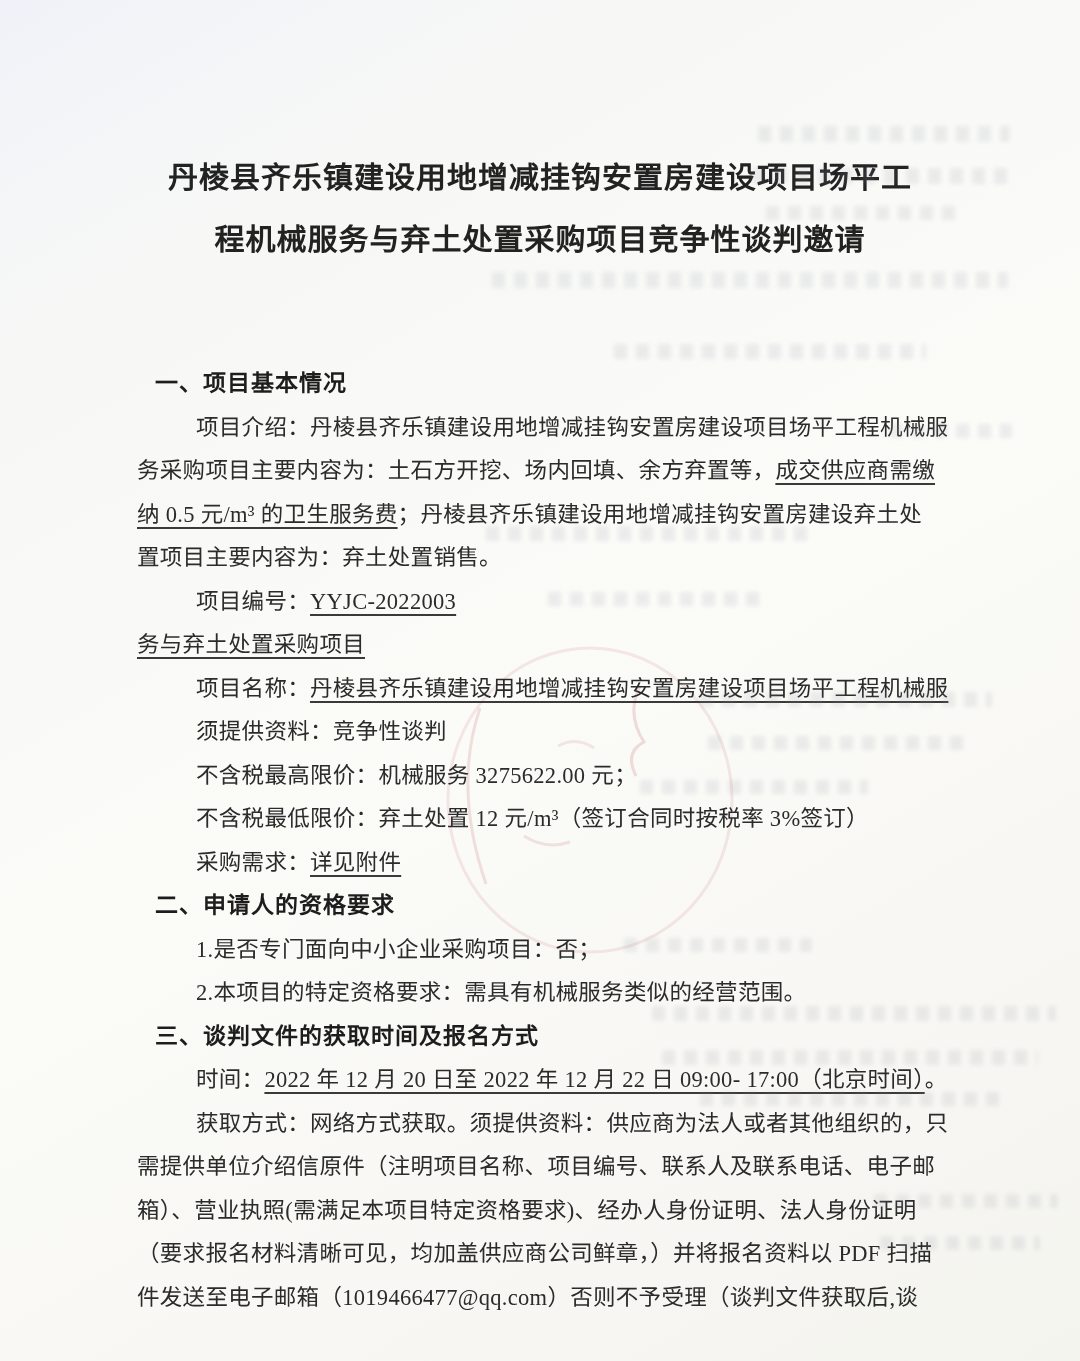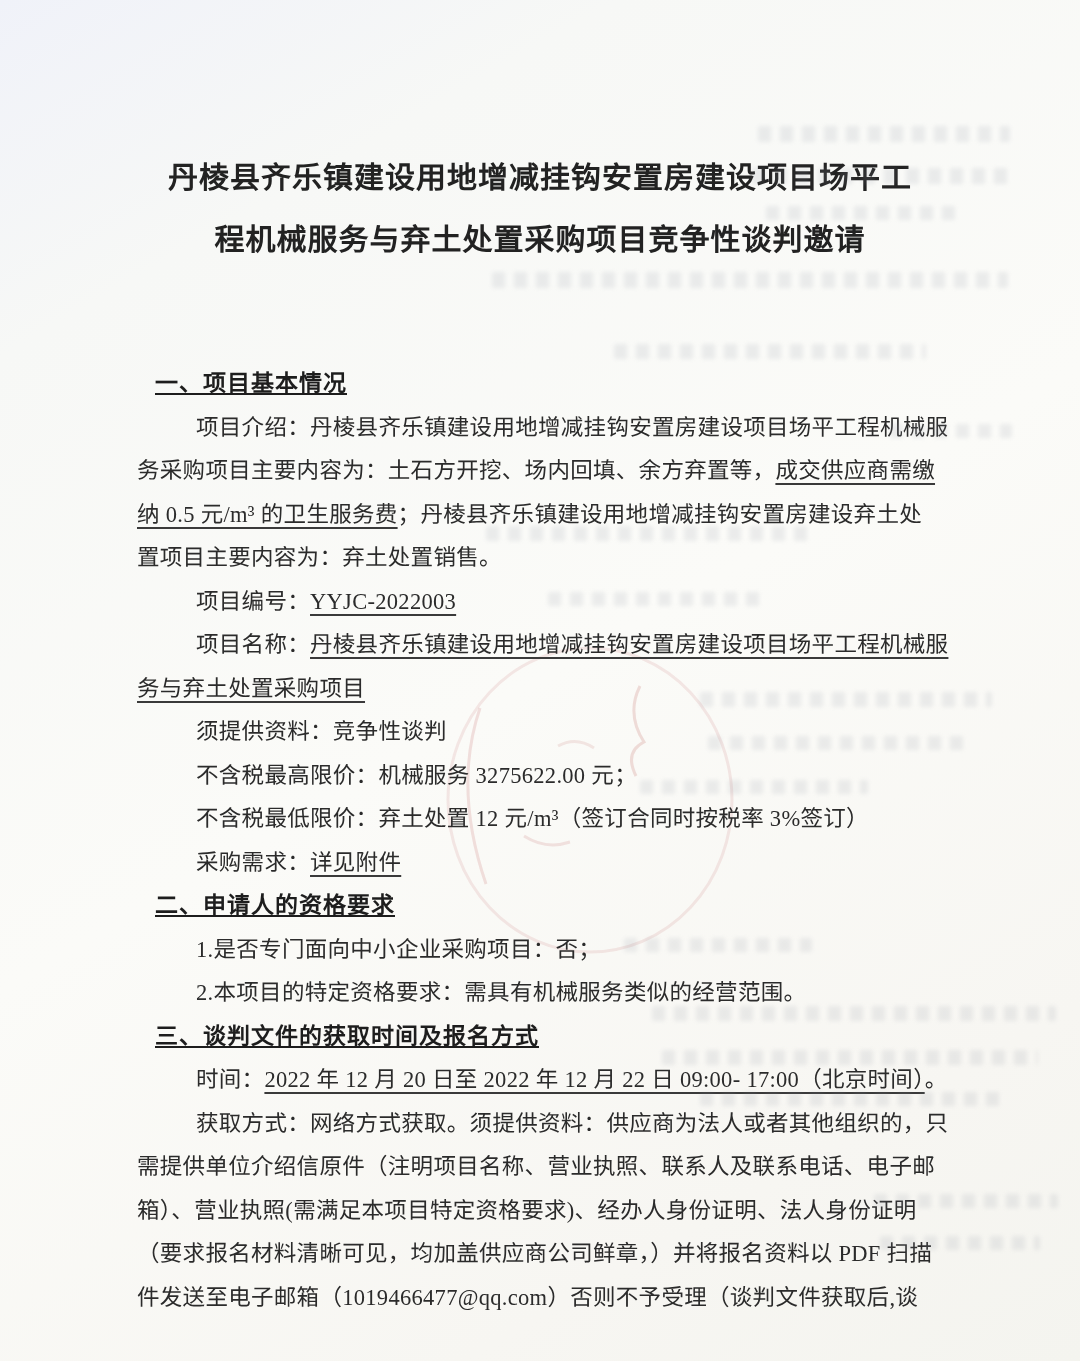--- a/index.html
+++ b/index.html
@@ -26,21 +26,21 @@
   .doc-body{
     position:absolute;top:362px;left:137px;width:806px;
     font-size:22.5px;
     letter-spacing:.3px;
     color:#2b2b2b;
   }
   .line{height:43.5px;line-height:43.5px;white-space:nowrap;}
   .line.heading{
     font-family:"Liberation Sans","DejaVu Sans",sans-serif;
     font-weight:700;font-size:23px;
-    padding-left:18px;color:#1d1d1d;letter-spacing:1px;text-decoration:underline;
+    padding-left:18px;color:#1d1d1d;letter-spacing:1px;
   }
   .line.body-indent{padding-left:59px;}
   .seg-b{font-weight:400;}
   .seg-u{text-decoration:underline;text-underline-offset:5px;text-decoration-thickness:1.6px;text-decoration-color:#3a3a3a;}
   
   .ghost{
     position:absolute;
     background:repeating-linear-gradient(90deg,#8d93a0 0 13px,transparent 13px 22px);
     opacity:.14;filter:blur(2px);border-radius:2px;
     pointer-events:none;
@@ -65,33 +65,33 @@
     <div>程机械服务与弃土处置采购项目竞争性谈判邀请</div>
   </div>
 
   <div class="doc-body" id="doc-body">
       <div class="line heading"><span class="">一、项目基本情况</span></div>
       <div class="line body-indent"><span class="">项目介绍：丹棱县齐乐镇建设用地增减挂钩安置房建设项目场平工程</span><span class="seg-b ">机械服</span></div>
       <div class="line body"><span class="">务采购项目主要内容为：土石方开挖、场内回填、余方弃置等，</span><span class="seg-b seg-u">成交供应商需缴</span></div>
       <div class="line body"><span class="seg-b seg-u">纳 0.5 元/m³ 的卫生服务费</span><span class="seg-b ">；</span><span class="">丹棱县齐乐镇建设用地增减挂钩安置房建设弃土处</span></div>
       <div class="line body"><span class="">置项目主要内容为：弃土处置销售。</span></div>
       <div class="line body-indent"><span class="">项目编号：</span><span class="seg-u">YYJC-2022003</span></div>
+      <div class="line body"><span class="seg-u">务与弃土处置采购项目</span></div>
       <div class="line body-indent"><span class="">项目名称：</span><span class="seg-u">丹棱县齐乐镇建设用地增减挂钩安置房建设项目场平工程机械服</span></div>
-      <div class="line body"><span class="seg-u">务与弃土处置采购项目</span></div>
       <div class="line body-indent"><span class="">须提供资料：竞争性谈判</span></div>
       <div class="line body-indent"><span class="seg-b ">不含税最高限价：机械服务 3275622.00 元；</span></div>
       <div class="line body-indent"><span class="seg-b ">不含税最低限价：弃土处置 12 元/m³（签订合同时按税率 3%签订）</span></div>
       <div class="line body-indent"><span class="">采购需求：</span><span class="seg-u">详见附件</span></div>
       <div class="line heading"><span class="">二、申请人的资格要求</span></div>
       <div class="line body-indent"><span class="">1.是否专门面向中小企业采购项目：否；</span></div>
       <div class="line body-indent"><span class="">2.本项目的特定资格要求：需具有机械服务类似的经营范围。</span></div>
       <div class="line heading"><span class="">三、谈判文件的获取时间及报名方式</span></div>
       <div class="line body-indent"><span class="">时间：</span><span class="seg-u">2022 年 12 月 20 日至 2022 年 12 月 22 日 09:00- 17:00（北京时间）</span><span class="">。</span></div>
       <div class="line body-indent"><span class="">获取方式：网络方式获取。须提供资料：供应商为法人或者其他组织的，只</span></div>
-      <div class="line body"><span class="">需提供单位介绍信原件（注明项目名称、营业执照、联系人及联系电话、电子邮</span></div>
+      <div class="line body"><span class="">需提供单位介绍信原件（注明项目名称、项目编号、联系人及联系电话、电子邮</span></div>
       <div class="line body"><span class="">箱）、营业执照(需满足本项目特定资格要求)、经办人身份证明、法人身份证明</span></div>
       <div class="line body"><span class="">（要求报名材料清晰可见，均加盖供应商公司鲜章，）并将报名资料以 PDF 扫描</span></div>
       <div class="line body"><span class="">件发送至电子邮箱（1019466477@qq.com）否则不予受理（谈判文件获取后,谈</span></div>
     </div>
 
 <div class="ghost" style="left: 758px; top: 126px; width: 252px; height: 16px;"></div>
     <div class="ghost" style="left: 752px; top: 168px; width: 256px; height: 16px;"></div>
     <div class="ghost" style="left: 766px; top: 206px; width: 190px; height: 14px;"></div>
     <div class="ghost" style="left: 492px; top: 272px; width: 516px; height: 16px;"></div>
     <div class="ghost" style="left: 614px; top: 344px; width: 312px; height: 15px;"></div>

